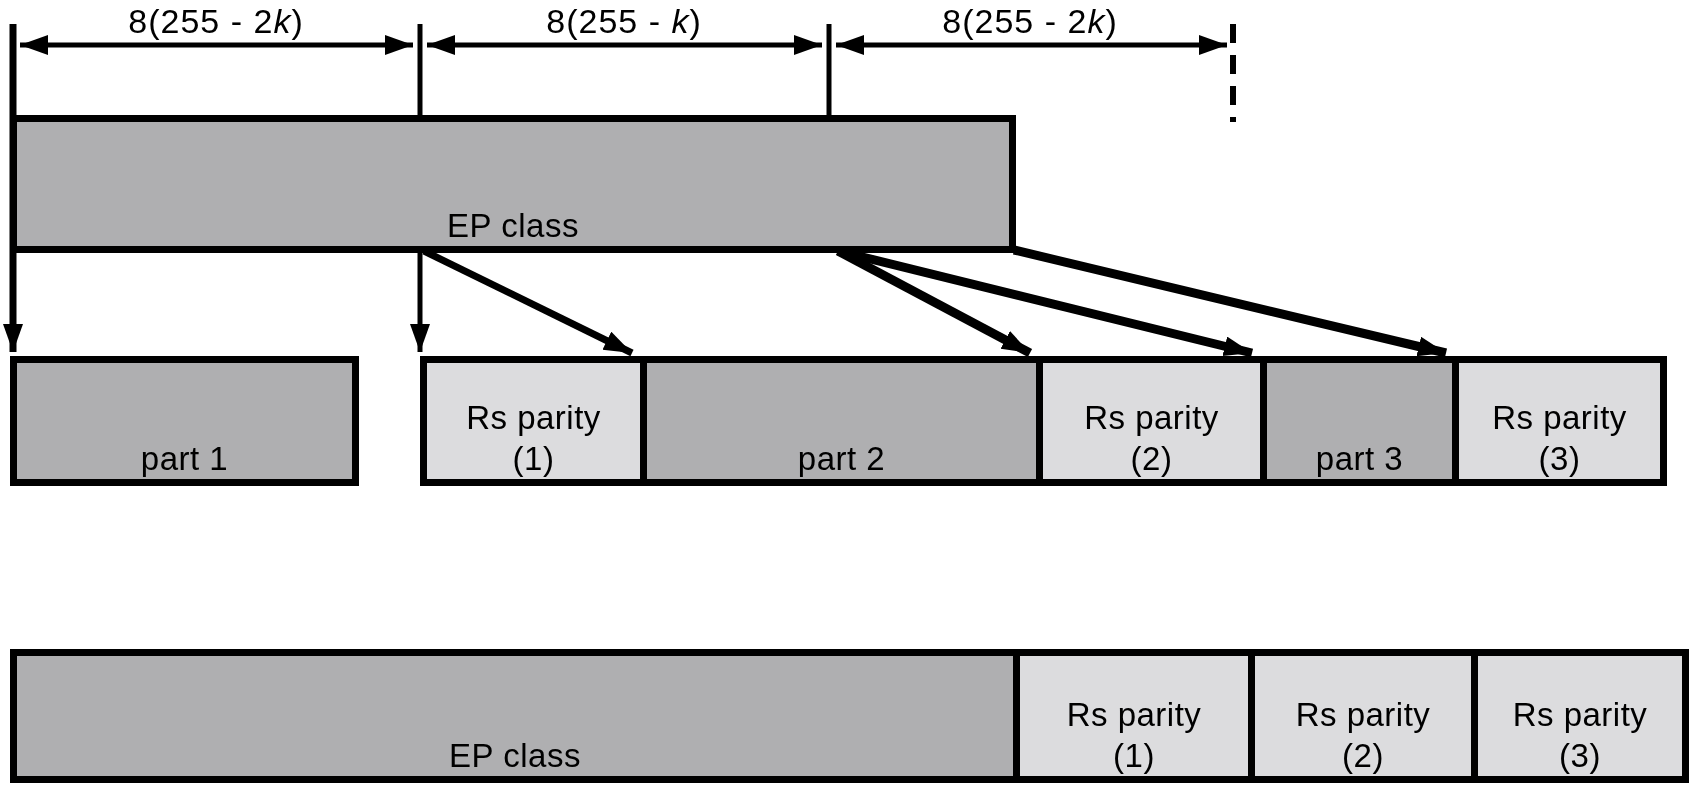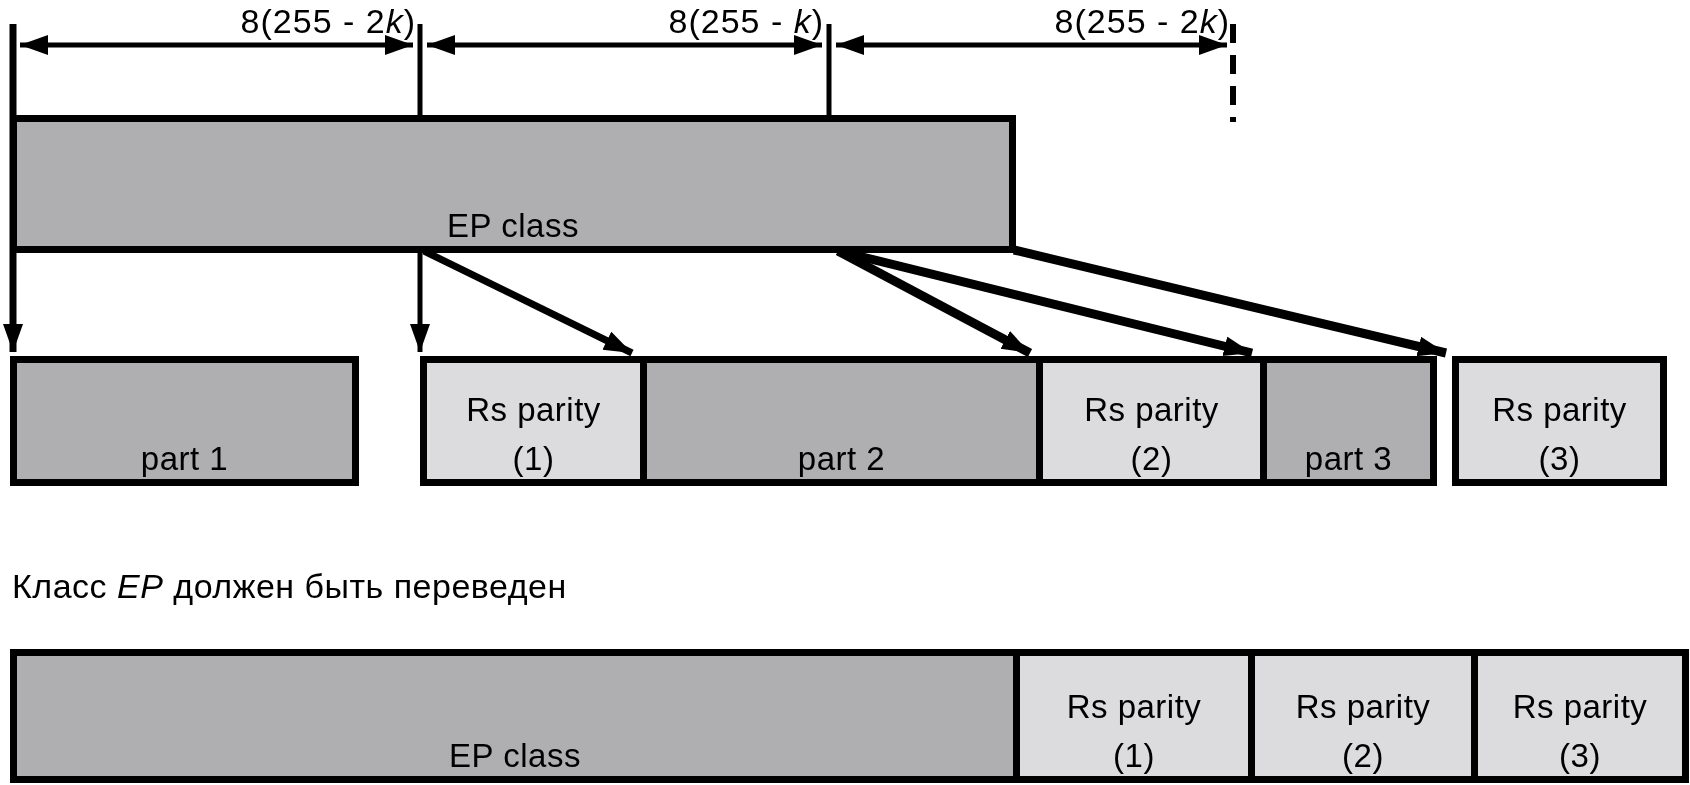--- a/index.html
+++ b/index.html
@@ -13,21 +13,21 @@
     height: 785px;
     background: var(--background, #ffffff);
     font-family: "Liberation Sans", sans-serif;
     color: var(--text, #000000);
     overflow: hidden;
   }
   .dim-label {
     position: absolute;
     top: 1px;
     height: 40px;
-    text-align: right;
+    text-align: center;
     font-size: 34px;
     letter-spacing: 1px;
     line-height: 40px;
     white-space: nowrap;
   }
   .it { font-style: italic; }
   .box {
     position: absolute;
     box-sizing: border-box;
     border: 7px solid var(--line, #000000);
@@ -35,21 +35,21 @@
     flex-direction: column;
     align-items: center;
     justify-content: flex-end;
     text-align: center;
     font-size: 33px;
     letter-spacing: 0.5px;
     line-height: 41px;
     white-space: nowrap;
   }
   .part   { background: var(--part-fill, #afafb1); }
-  .parity { background: var(--parity-fill, #dcdcde); gap: 8px; }
+  .parity { background: var(--parity-fill, #dcdcde); }
   .caption {
     position: absolute;
     left: 12px;
     top: 566px;
     font-size: 34px;
     letter-spacing: 0.5px;
     line-height: 40px;
     white-space: nowrap;
   }
   svg.overlay {
@@ -87,31 +87,28 @@
     <span>Rs parity</span>
     <span>(1)</span>
   </div>
   <div class="box part" style="left:640px;  top:356px; width:403px;  height:130px;">
     <span>part 2</span>
   </div>
   <div class="box parity" style="left:1036px; top:356px; width:231px;  height:130px;">
     <span>Rs parity</span>
     <span>(2)</span>
   </div>
-  <div class="box part" style="left:1260px; top:356px; width:177px;  height:130px;">
+  <div class="box part" style="left:1260px; top:356px; width:199px;  height:130px;">
     <span>part 3</span>
   </div>
   <div class="box parity" style="left:1452px; top:356px; width:215px;  height:130px;">
     <span>Rs parity</span>
     <span>(3)</span>
   </div>
 
-  <div class="caption">
-    <span>Класс </span><span class="it">EP</span><span> должен быть переведен</span>
-  </div>
 
   <div class="box part" style="left:10px;   top:649px; width:1010px; height:134px;">
     <span>EP class</span>
   </div>
   <div class="box parity" style="left:1013px; top:649px; width:242px;  height:134px;">
     <span>Rs parity</span>
     <span>(1)</span>
   </div>
   <div class="box parity" style="left:1248px; top:649px; width:230px;  height:134px;">
     <span>Rs parity</span>

